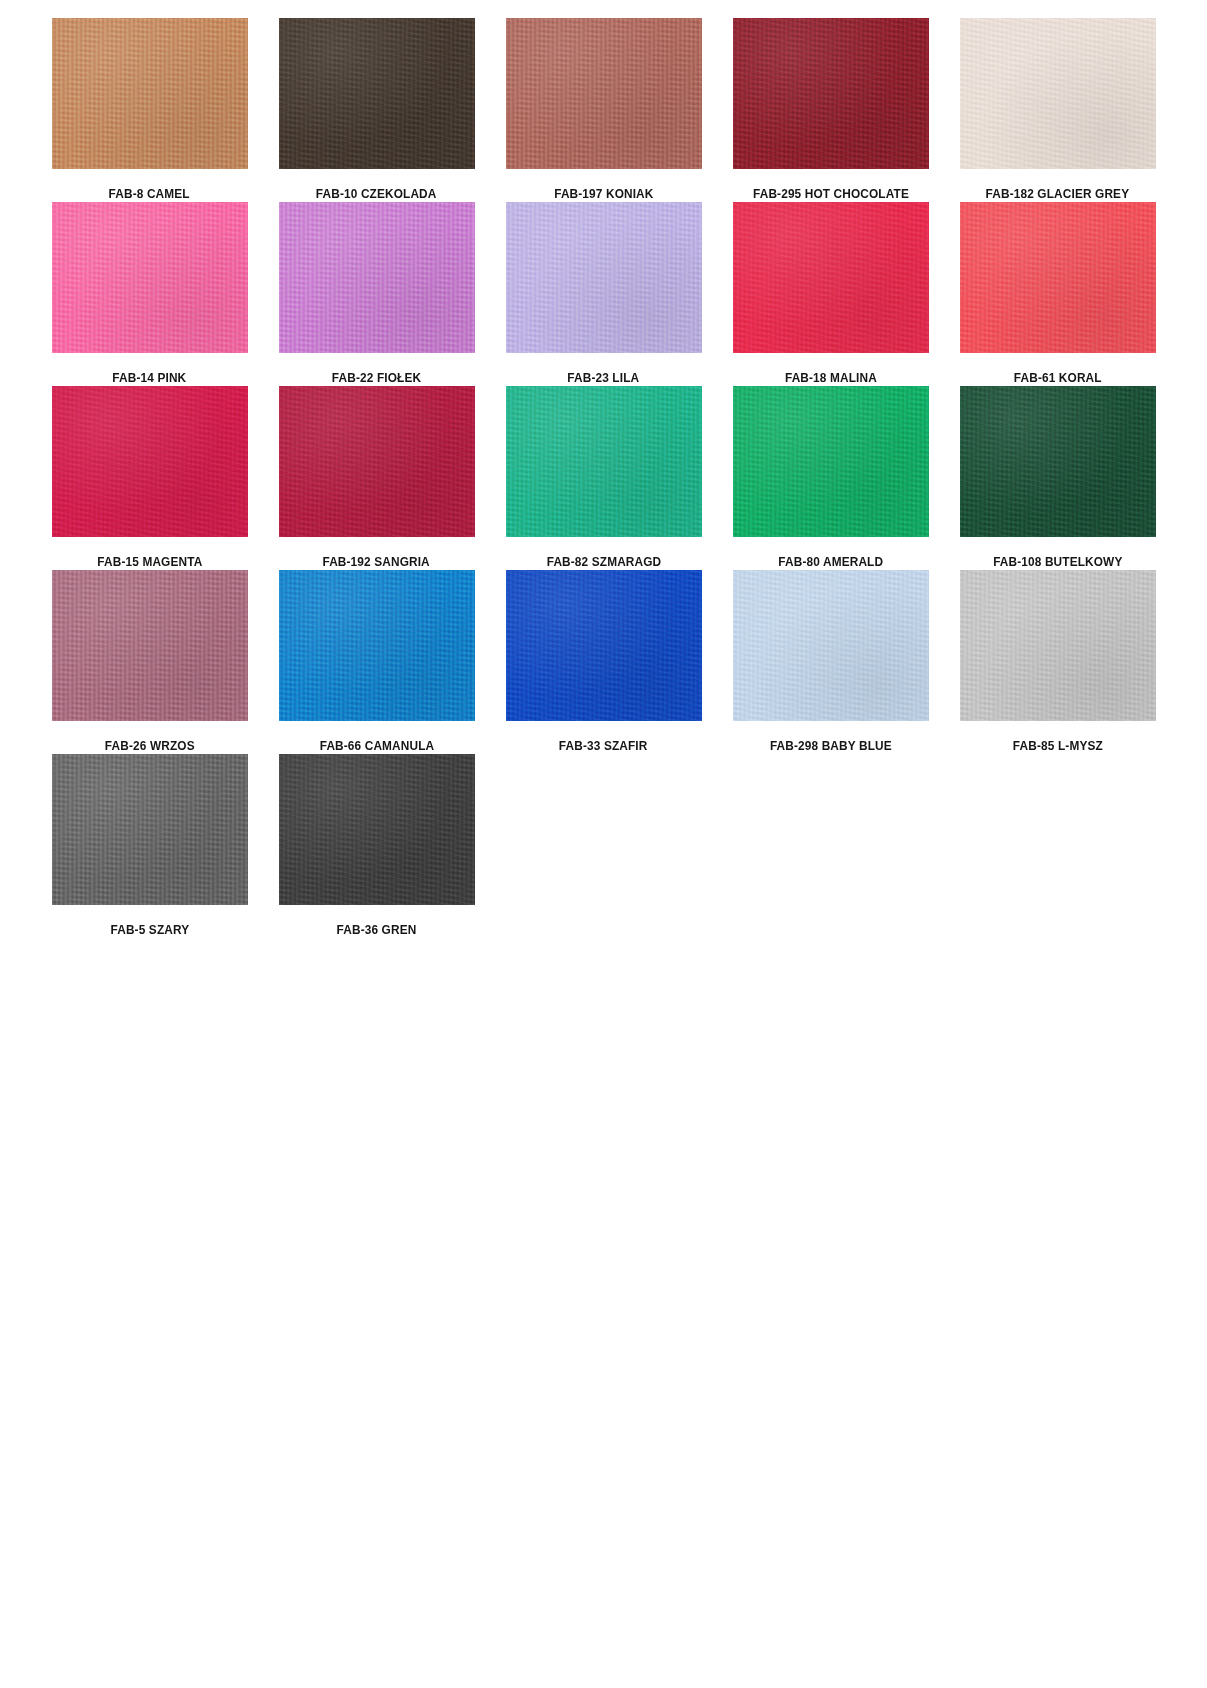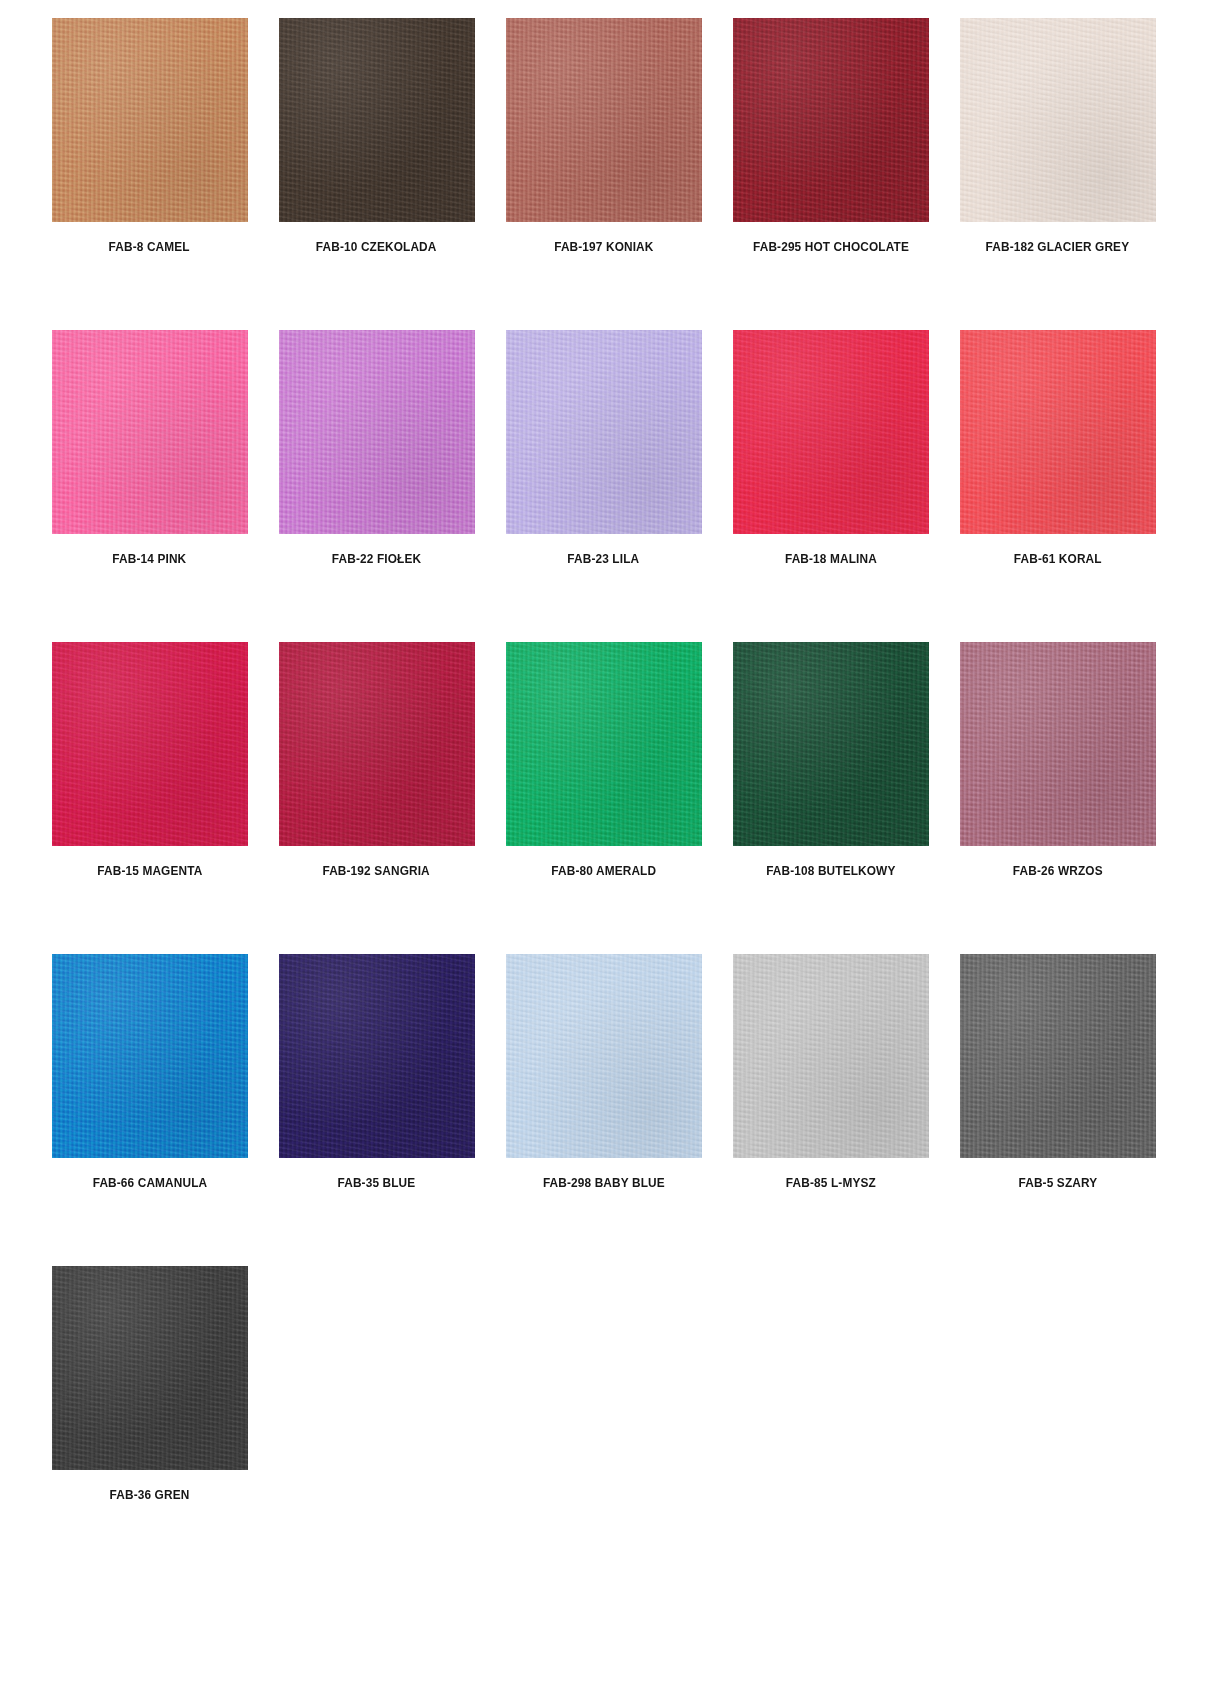--- a/index.html
+++ b/index.html
@@ -20,21 +20,21 @@
     grid-template-columns: repeat(5, 196px);
     justify-content: center;
     column-gap: 31px;
     row-gap: 0px;
     padding-top: 18px;
     box-sizing: border-box;
   }
 
   .swatch-cell {
     width: 196px;
-    height: 312px;
+    height: 184px;
     display: flex;
     flex-direction: column;
     align-items: center;
   }
 
   .swatch-chip {
     width: 196px;
     height: 204px;
     position: relative;
     overflow: hidden;
@@ -148,38 +148,42 @@
     </div>
     <div class="swatch-cell">
       <div class="swatch-chip" style="background-color: rgb(212, 28, 76);"></div>
       <div class="swatch-label">FAB-15 MAGENTA</div>
     </div>
     <div class="swatch-cell">
       <div class="swatch-chip" style="background-color: rgb(178, 29, 65);"></div>
       <div class="swatch-label">FAB-192 SANGRIA</div>
     </div>
     <div class="swatch-cell">
+      <div class="swatch-chip" style="background-color: rgb(31, 180, 139);"></div>
+      <div class="swatch-label">FAB-82 SZMARAGD</div>
+    </div>
+    <div class="swatch-cell">
       <div class="swatch-chip" style="background-color: rgb(18, 174, 101);"></div>
       <div class="swatch-label">FAB-80 AMERALD</div>
     </div>
     <div class="swatch-cell">
       <div class="swatch-chip" style="background-color: rgb(27, 79, 54);"></div>
       <div class="swatch-label">FAB-108 BUTELKOWY</div>
     </div>
     <div class="swatch-cell">
       <div class="swatch-chip" style="background-color: rgb(171, 109, 128);"></div>
       <div class="swatch-label">FAB-26 WRZOS</div>
     </div>
     <div class="swatch-cell">
       <div class="swatch-chip" style="background-color: rgb(18, 129, 205);"></div>
       <div class="swatch-label">FAB-66 CAMANULA</div>
     </div>
     <div class="swatch-cell">
-      <div class="swatch-chip" style="background-color: rgb(43, 31, 94);"></div>
-      <div class="swatch-label">FAB-35 BLUE</div>
+      <div class="swatch-chip" style="background-color: rgb(18, 73, 196);"></div>
+      <div class="swatch-label">FAB-33 SZAFIR</div>
     </div>
     <div class="swatch-cell">
       <div class="swatch-chip" style="background-color: rgb(195, 215, 236);"></div>
       <div class="swatch-label">FAB-298 BABY BLUE</div>
     </div>
     <div class="swatch-cell">
       <div class="swatch-chip" style="background-color: rgb(198, 198, 198);"></div>
       <div class="swatch-label">FAB-85 L-MYSZ</div>
     </div>
     <div class="swatch-cell">

